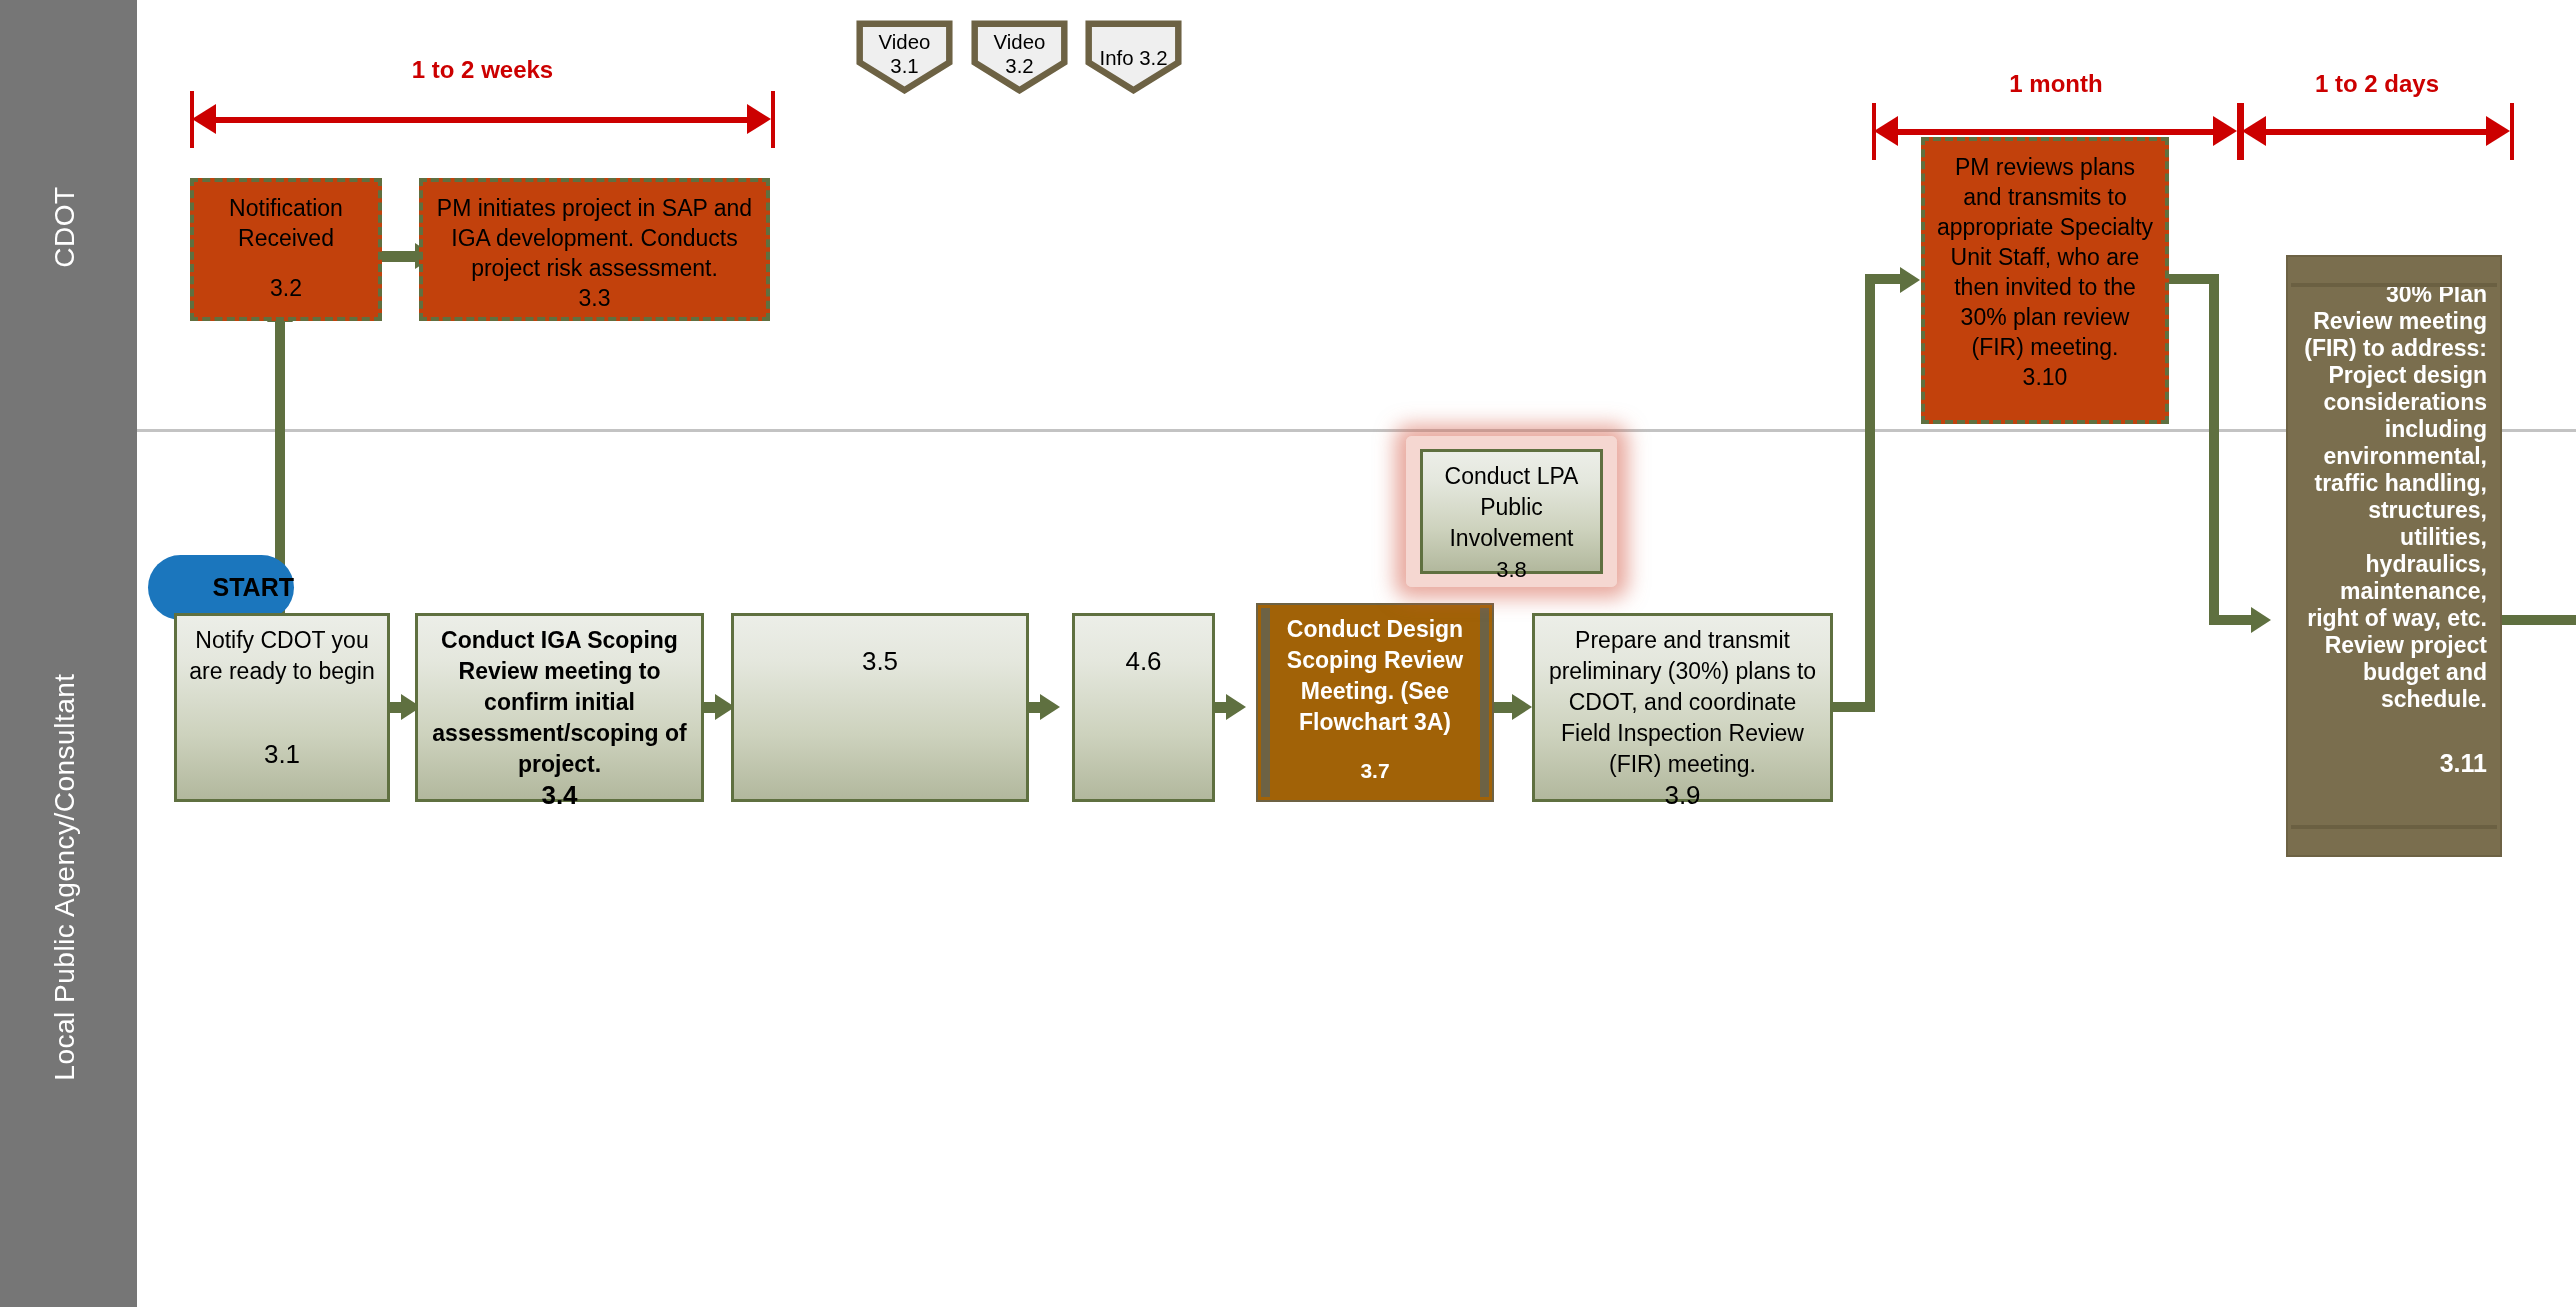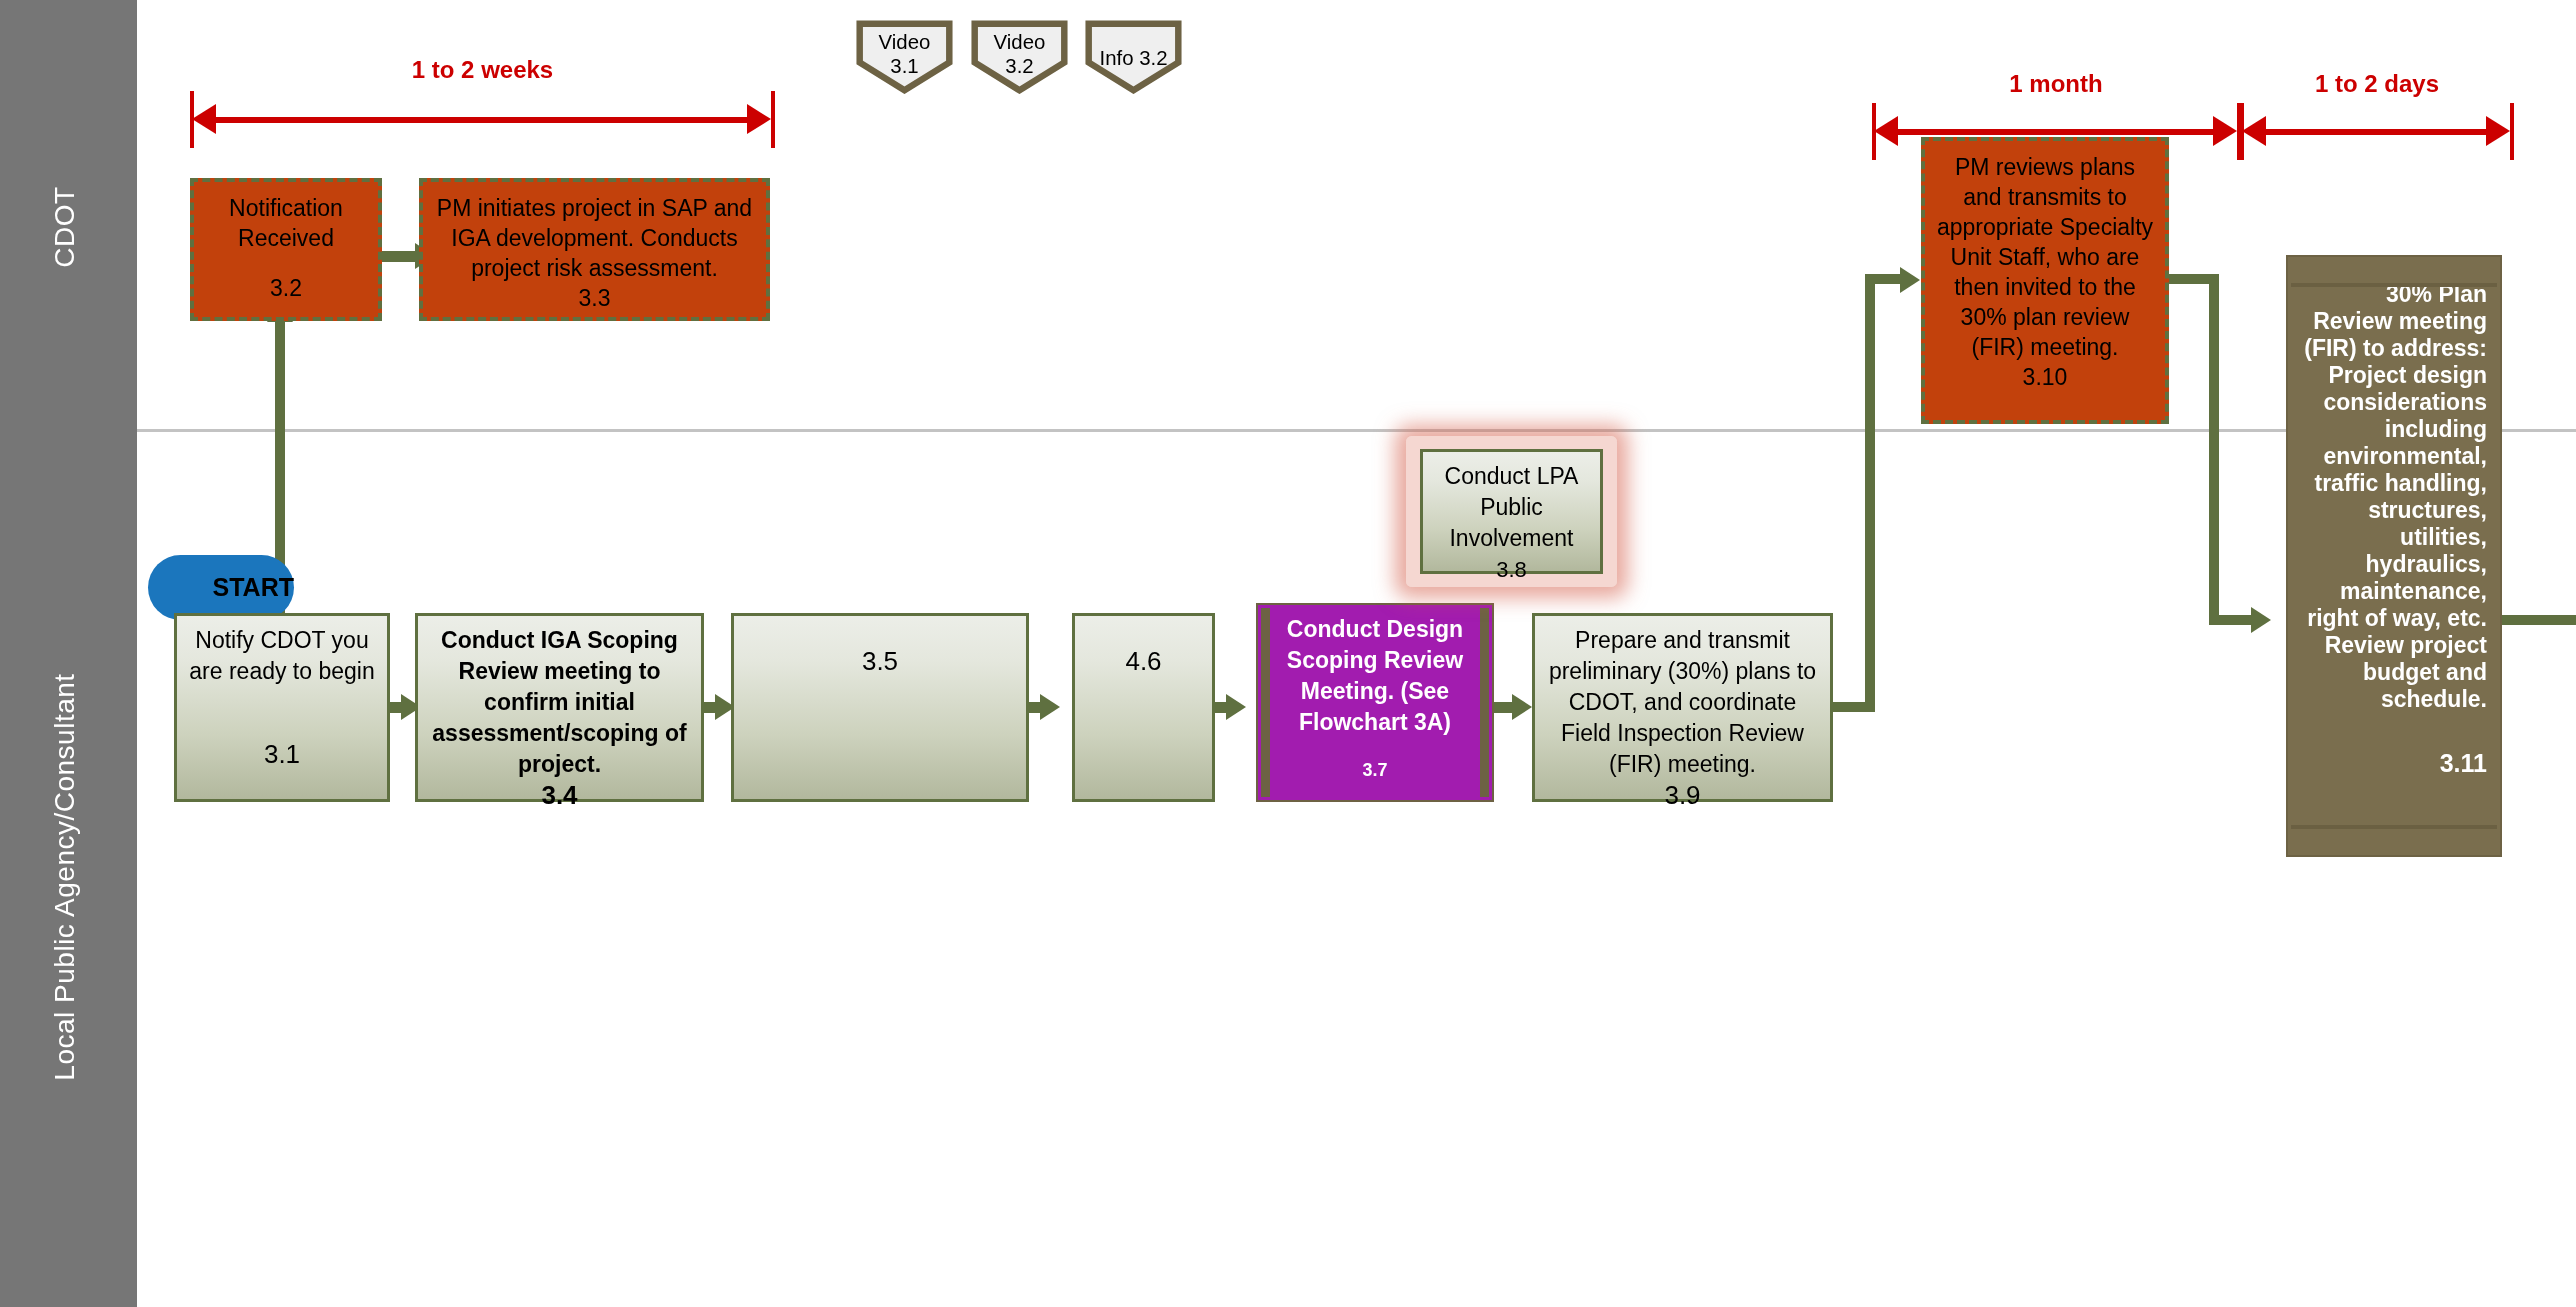--- a/index.html
+++ b/index.html
@@ -27,21 +27,21 @@
   
   .n-dash{background:#c2410c;border:4.6px dashed #5f7040;color:#000;
           font-size:23px;line-height:30px;font-weight:400;text-align:center;
           padding:11px 9.3px 9.3px;}
   
   .n-grad{background:linear-gradient(180deg,#eceee8 0%,#e4e7dd 25%,#cdd2bd 65%,#b2b89d 100%);
           border:3.7px solid #5f7040;color:#000;font-size:23px;line-height:31px;
           font-weight:700;text-align:center;padding:9.3px 7.4px;}
   .n-grad.reg{font-weight:400;}
   
-  .n-brown{background:#a21caf;border:2.8px solid #6d6244;color:#ffffff;
+  .n-brown{background:#a16207;border:2.8px solid #6d6244;color:#ffffff;
            font-size:23px;line-height:31px;font-weight:700;text-align:center;padding:9.3px 24px;}
   .n-brown .sideL,.n-brown .sideR{position:absolute;top:2.8px;bottom:2.8px;width:9.3px;
            background:#6d6244;}
   .n-brown .sideL{left:2.8px;} .n-brown .sideR{right:2.8px;}
   
   .n-doc{background:#7a6e4e;border:2.8px solid #6d6244;color:#ffffff;font-size:23px;
          line-height:27px;font-weight:700;text-align:right;padding:24px 13px 28px;}
   .n-doc .bandT,.n-doc .bandB{position:absolute;left:2.8px;right:2.8px;height:3.7px;background:#6b6042;}
   .n-doc .bandT{top:26px;} .n-doc .bandB{bottom:26px;}
 
@@ -207,21 +207,21 @@
   </div>
 
   <div class="node n-grad reg" style="left:1072px;top:613px;width:143px;height:189px;">
     <span class="num" style="margin-top:20.4px;font-size:26px;">4.6</span>
   </div>
 
   <div class="node n-brown" style="left:1256px;top:603px;width:238px;height:199px;">
     <div class="sideL"></div>
     <div class="sideR"></div>
     <span class="txt">Conduct Design Scoping Review Meeting. (See Flowchart 3A)</span>
-    <span class="num" style="margin-top:16.7px;font-size:18px;">3.7</span>
+    <span class="num" style="margin-top:16.7px;font-size:21px;">3.7</span>
   </div>
 
   <div class="glow" style="left:1406px;top:436px;width:211px;height:151px;"></div>
   <div class="node n-grad reg" style="left:1420px;top:449px;width:183px;height:125px;">
     <span class="txt">Conduct LPA Public Involvement</span>
     <span class="num" style="font-size:22px;">3.8</span>
   </div>
 
   <div class="node n-grad reg" style="left:1532px;top:613px;width:301px;height:189px;">
     <span class="txt">Prepare and transmit preliminary (30%) plans to CDOT, and coordinate Field Inspection Review (FIR) meeting.</span>

